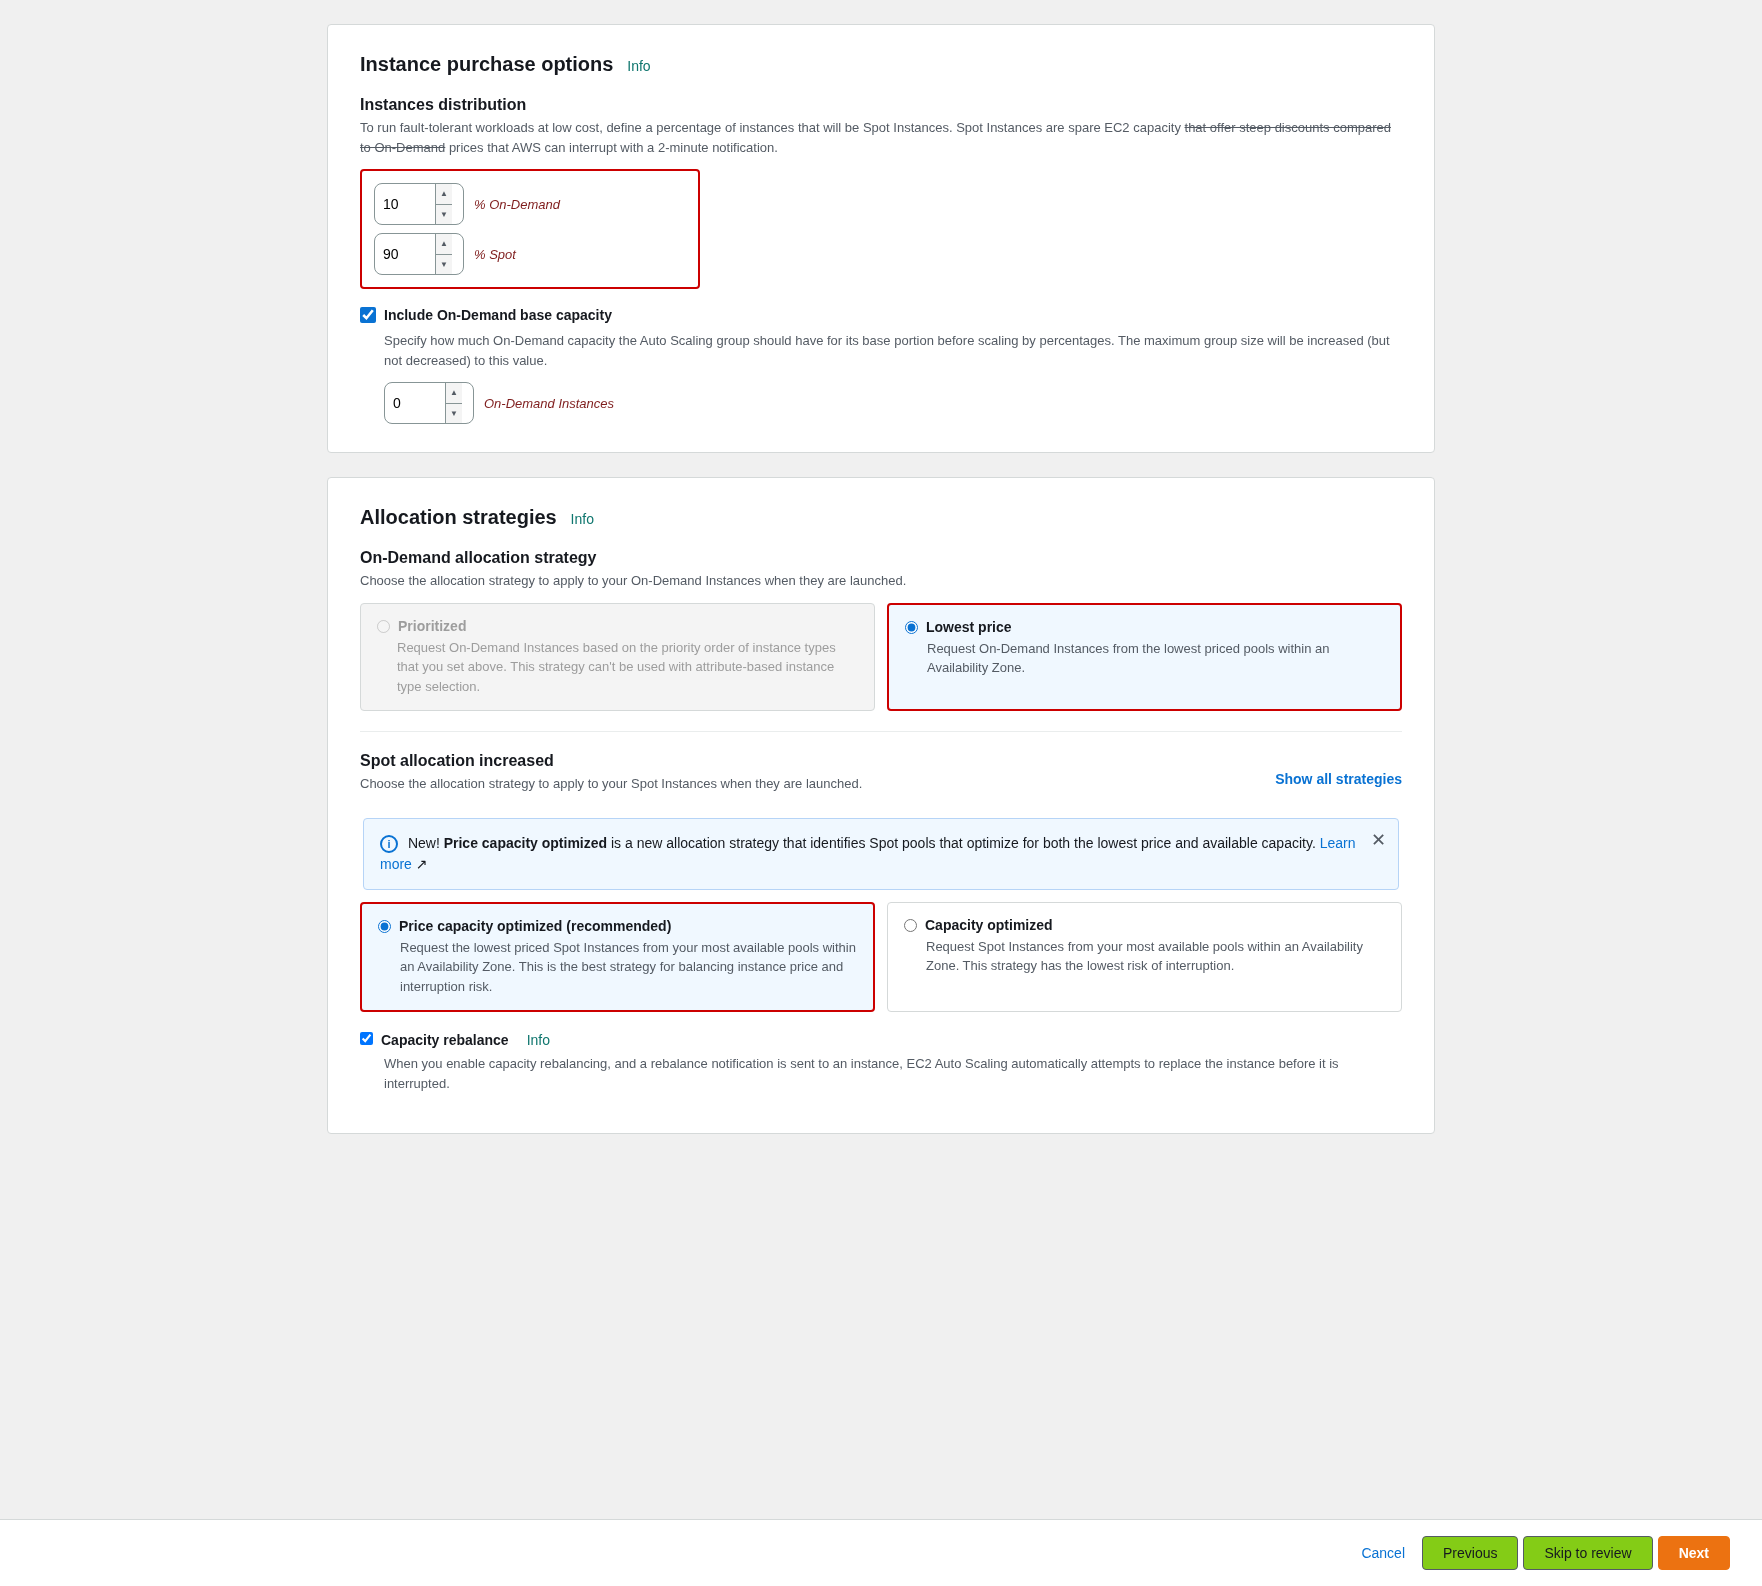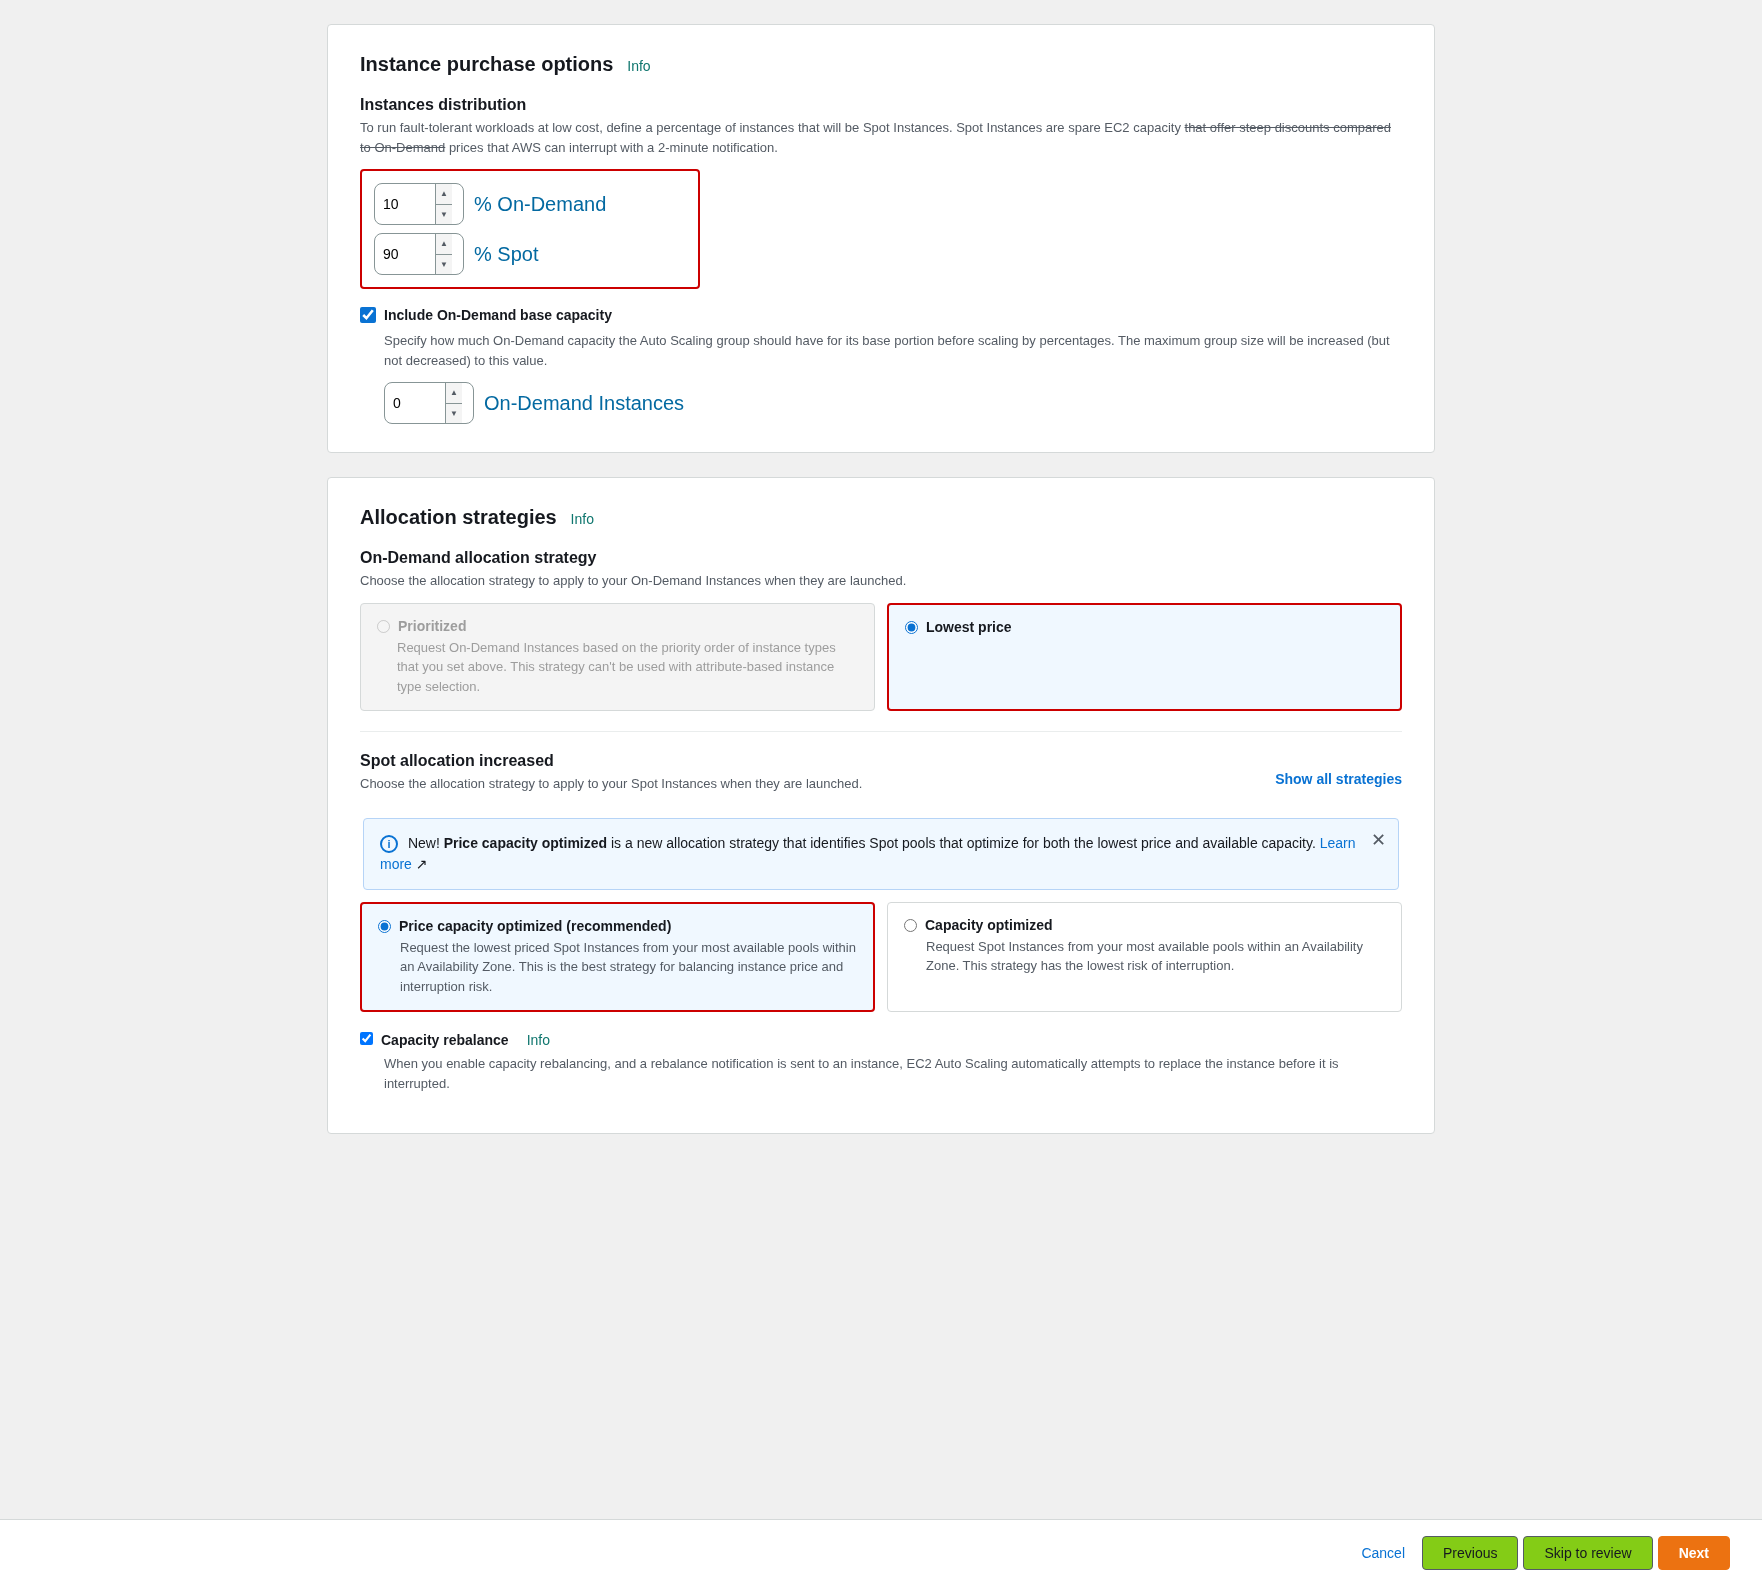--- a/index.html
+++ b/index.html
@@ -97,22 +97,23 @@
       flex: 1;
       font-size: 8px;
       display: flex;
       align-items: center;
       justify-content: center;
       color: #545b64;
       padding: 0 4px;
     }
     .spinner-btn:first-child { border-bottom: 1px solid #879596; }
     .input-label {
-      font-size: 20px;
-      color: #0369a1;
+      font-size: 13px;
+      color: #7f1d1d;
+      font-style: italic;
     }
     .checkbox-row {
       display: flex;
       align-items: flex-end;
       gap: 8px;
       margin-bottom: 8px;
     }
     .checkbox-row input[type="checkbox"] {
       margin-top: 2px;
       width: 16px;
@@ -378,20 +379,21 @@
             <span class="radio-title disabled-text">Prioritized</span>
           </div>
           <p class="radio-desc disabled-text">Request On-Demand Instances based on the priority order of instance types that you set above. This strategy can't be used with attribute-based instance type selection.</p>
         </div>
 
         <div class="radio-option selected">
           <div class="radio-option-header">
             <input type="radio" class="radio-input" name="ondemand-strategy" checked="" style="">
             <span class="radio-title">Lowest price</span>
           </div>
+          <p class="radio-desc">Request On-Demand Instances from the lowest priced pools within an Availability Zone.</p>
         </div>
       </div>
     </div>
 
     <hr class="divider">
 
     <div class="subsection-block">
       <div class="strategy-title-row">
         <div>
           <div class="subsection-title">Spot allocation increased</div>

